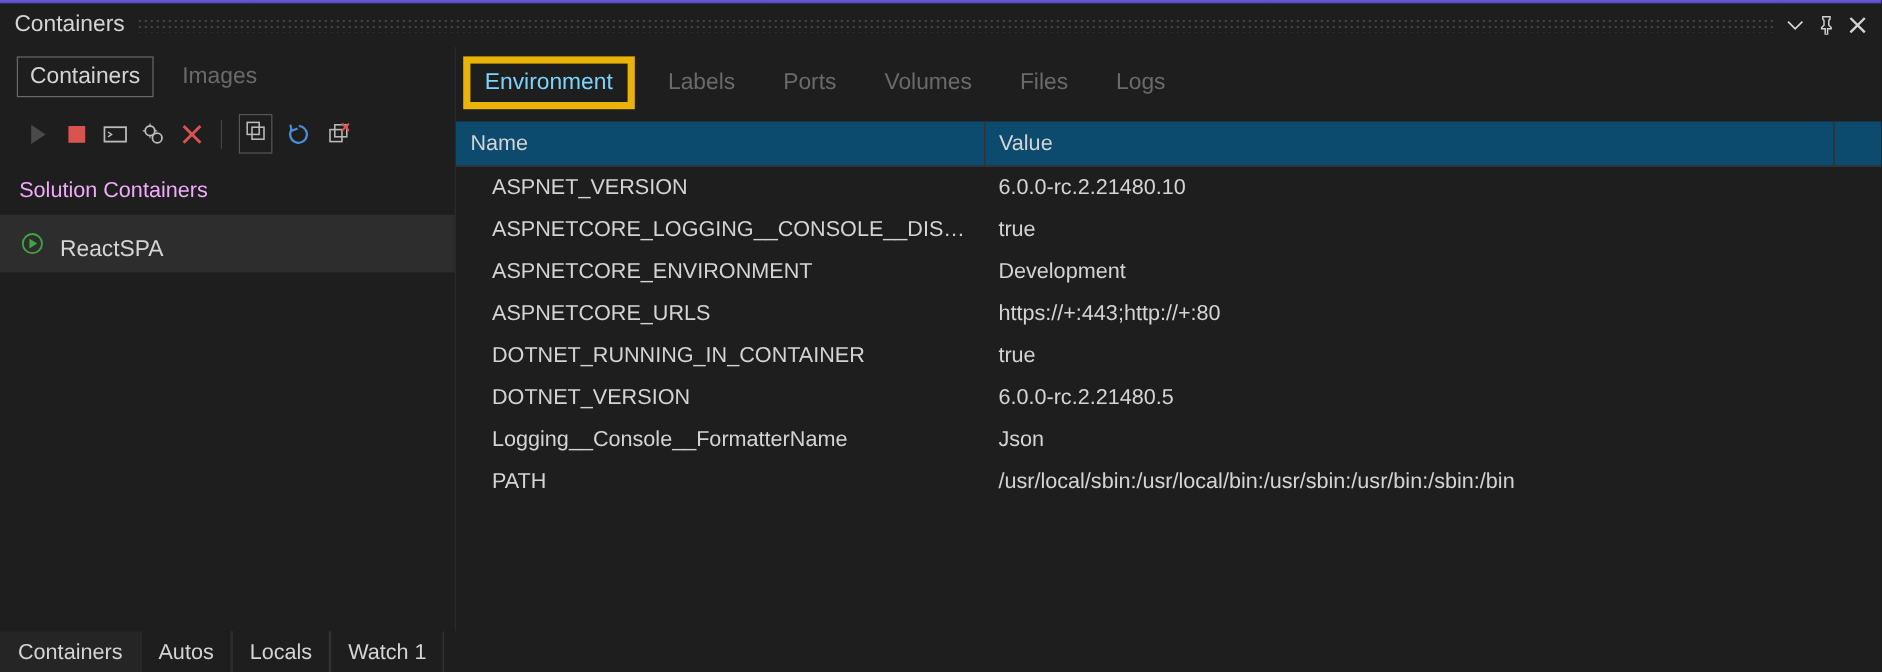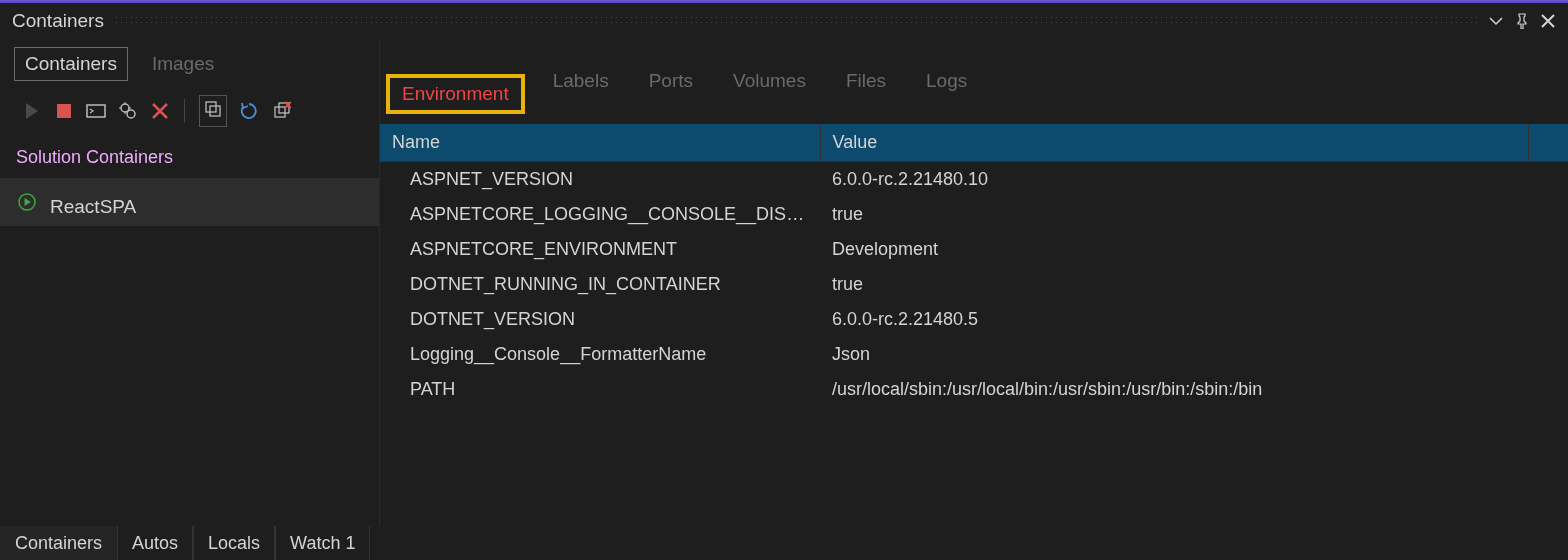--- a/index.html
+++ b/index.html
@@ -19,21 +19,21 @@
 .toolbar-sep { width: 1px; height: 24px; background: #444; margin: 0 2px; }
 .toolbar svg { width: 20px; height: 20px; cursor: pointer; }
 .toolbar .boxed { border: 1px solid #555; padding: 3px; }
 .section-header { font-size: 18px; color: #f0abfc; padding: 10px 14px 10px 16px; }
 .container-item { display: flex; align-items: center; gap: 14px; padding: 8px 14px 8px 18px; background: #2d2d2d; cursor: pointer; }
 .container-item svg { width: 18px; height: 18px; }
 .container-item span { font-size: 19px; color: #d4d4d4; margin-top: 10px; }
 .right-panel { flex: 1; display: flex; flex-direction: column; min-width: 0; }
 .right-tabs { display: flex; gap: 16px; padding: 8px 14px 10px 6px; align-items: center; }
 .right-tab { font-size: 19px; color: #6a6a6a; cursor: pointer; padding: 5px 12px; }
-.right-tab.active { color: #ef4444; border: 4px solid #eab308; margin-top: 27px; }
+.right-tab.active { color: #7dd3fc; border: 6px solid #eab308; }
 .table-wrap { flex: 1; overflow: hidden; }
 .env-table { width: 100%; border-collapse: collapse; table-layout: fixed; }
 .env-table th { text-align: left; font-weight: normal; font-size: 18px; color: #d4d4d4; padding: 8px 12px; border-right: 1px solid #333; border-bottom: 1px solid #333; background: #0c4a6e; }
 .env-table th:last-child { border-right: none; }
 .env-table td { font-size: 18px; color: #d4d4d4; padding: 7px 12px 7px 30px; white-space: nowrap; overflow: hidden; text-overflow: ellipsis; }
 .env-table td.val { padding-left: 12px; }
 .col-name { width: 440px; }
 .col-value { width: auto; }
 .col-spacer { width: 40px; }
 .bottom-tabs { display: flex; height: 34px; background: #1e1e1e; align-items: stretch; }
@@ -145,20 +145,25 @@
               <td>ASPNETCORE_LOGGING__CONSOLE__DISA…</td>
               <td class="val">true</td>
               <td></td>
             </tr>
             <tr>
               <td>ASPNETCORE_ENVIRONMENT</td>
               <td class="val">Development</td>
               <td></td>
             </tr>
             <tr>
+              <td>ASPNETCORE_URLS</td>
+              <td class="val">https://+:443;http://+:80</td>
+              <td></td>
+            </tr>
+            <tr>
               <td>DOTNET_RUNNING_IN_CONTAINER</td>
               <td class="val">true</td>
               <td></td>
             </tr>
             <tr>
               <td>DOTNET_VERSION</td>
               <td class="val">6.0.0-rc.2.21480.5</td>
               <td></td>
             </tr>
             <tr>

